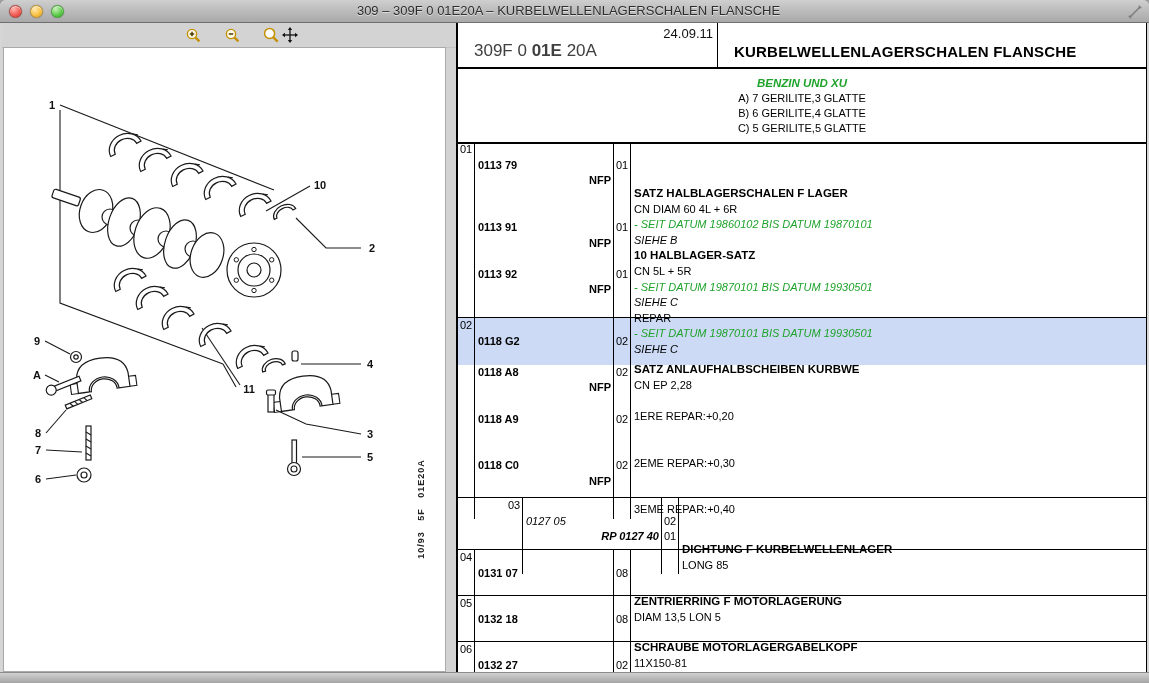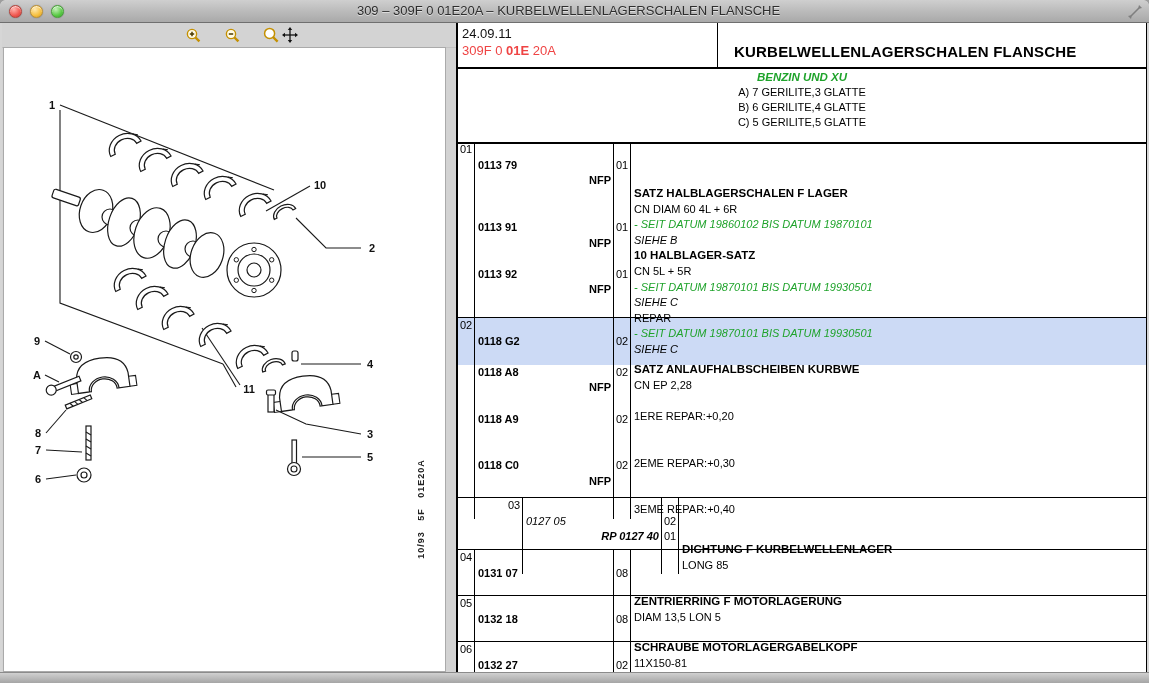--- a/index.html
+++ b/index.html
@@ -41,25 +41,25 @@
   .plate-text{
     position:absolute;left:352px;top:455px;width:132px;height:12px;
     transform:rotate(-90deg);text-align:center;
     font-size:9px;font-weight:bold;letter-spacing:1px;color:#222;white-space:pre;
   }
   
   .right-panel{position:absolute;left:456px;top:23px;right:2px;bottom:11px;background:#fff;
     border-left:2px solid var(--tbl);border-right:1px solid var(--tbl);box-sizing:border-box;overflow:hidden;}
   .hdr-row{display:flex;height:44px;border-bottom:2px solid var(--tbl);}
   .hdr-left{width:260px;border-right:1px solid var(--tbl);padding:2px 4px;box-sizing:border-box;}
-  .hdr-left .date{font-size:13px;color:#111;line-height:17px;}
-  .hdr-left .code{font-size:13px;color:#ef4444;line-height:18px;}
+  .hdr-left .date{font-size:13px;color:#111;line-height:17px;text-align:right;}
+  .hdr-left .code{font-size:17px;color:#404040;line-height:18px;margin-left:12px;}
   .hdr-left .code b{font-weight:bold;}
   .hdr-title{flex:1;padding:20px 0 0 16px;font-size:15px;font-weight:bold;color:#000;letter-spacing:.2px;}
-  .note-box{height:75px;border-bottom:2px solid var(--tbl);text-align:center;padding-top:1px;box-sizing:border-box;}
+  .note-box{height:75px;border-bottom:2px solid var(--tbl);text-align:center;padding-top:7px;box-sizing:border-box;}
   .note-engine{font-size:11.5px;font-weight:bold;font-style:italic;color:var(--green);line-height:15px;}
   .note-line{font-size:11px;color:#000;line-height:15.2px;}
   
   .blocks{position:absolute;left:0;right:0;top:119px;bottom:0;overflow:hidden;}
   .block{border-bottom:1px solid var(--tbl);}
   .block.b0{min-height:175px;} .block.b1{min-height:179px;} .block.b2{min-height:51px;padding-left:48px;}
   .block.b3{min-height:45px;} .block.b4{min-height:45px;} .block.b5{min-height:70px;border-bottom:0;}
   .row{display:grid;grid-template-columns:17px 139px 17px 1fr;height:15.6px;font-size:11px;color:#000;}
   .row.hl{background:var(--hl);}
   .c{border-right:1px solid var(--tbl);overflow:visible;white-space:nowrap;}

